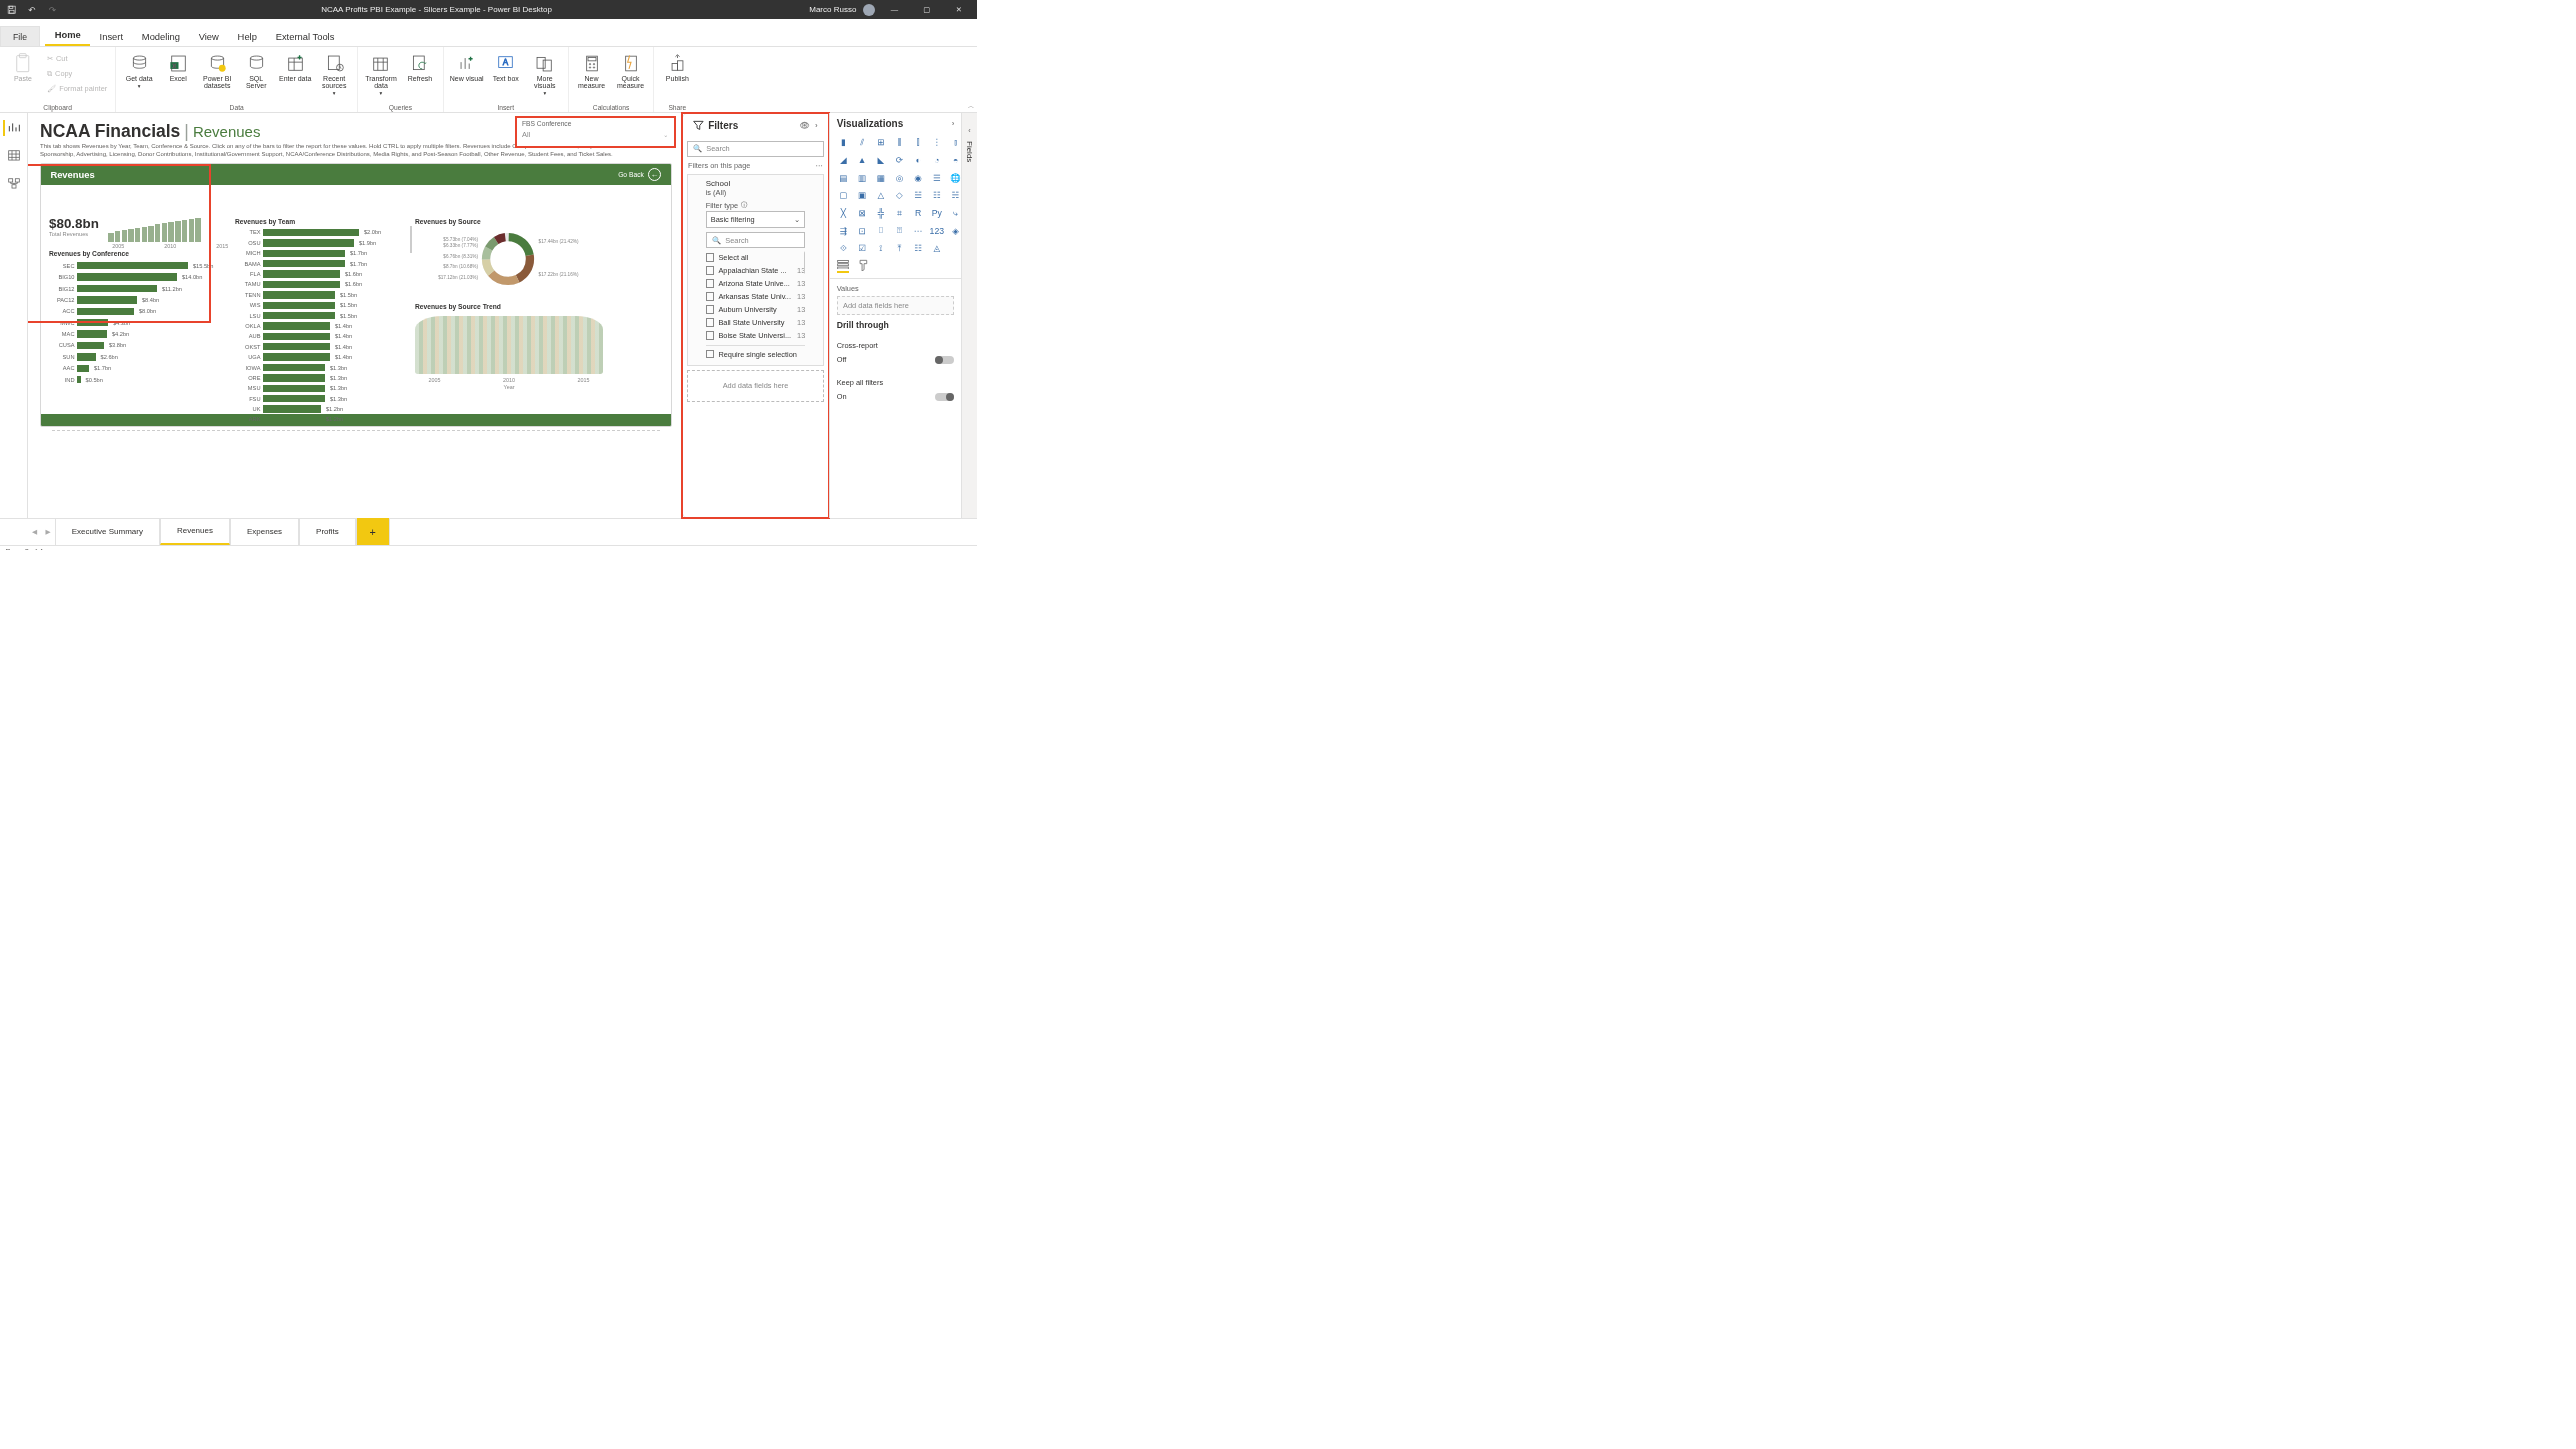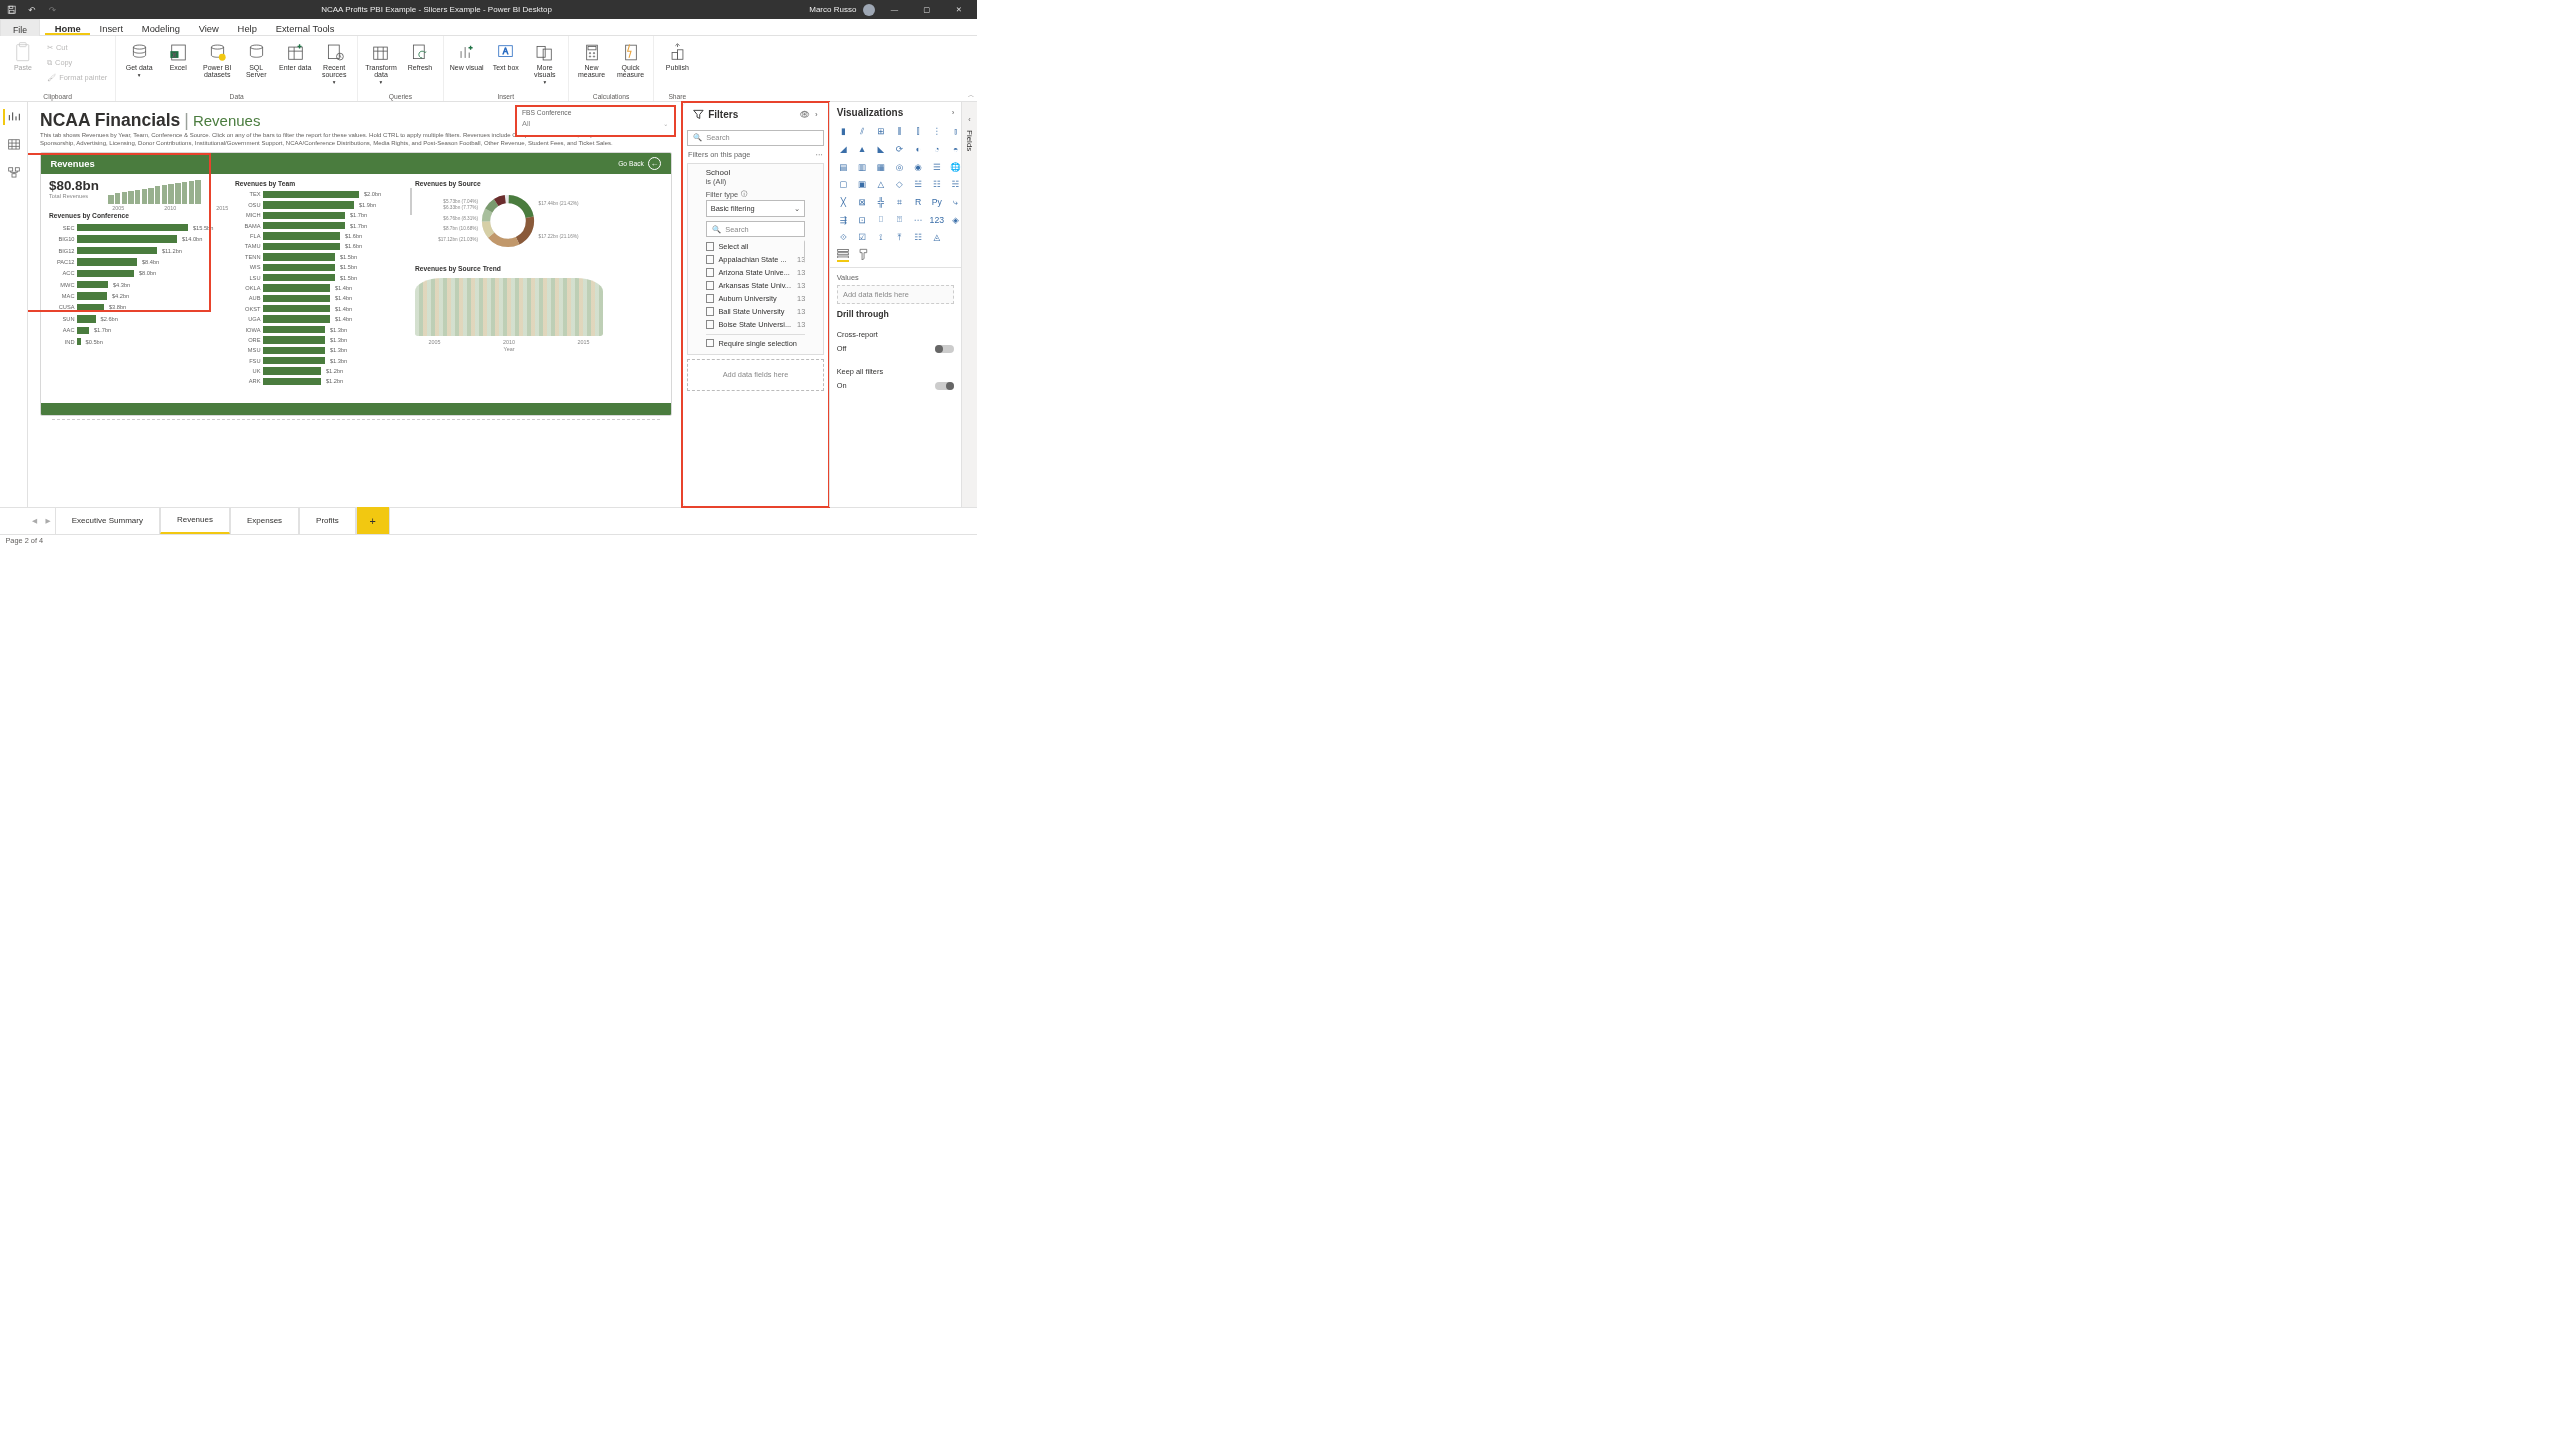--- a/index.html
+++ b/index.html
@@ -20,21 +20,21 @@
   
   .titlebar { height:19px; background:var(--titlebar); color:#eee; display:flex; align-items:center; }
   .titlebar .qat { display:flex; align-items:center; padding:0 4px; gap:5.4px; }
   .qat-btn { width:15px; height:15px; display:flex; align-items:center; justify-content:center; color:#ddd; font-size:8.7px; cursor:default;}
   .titlebar .title { flex:1; text-align:center; font-size:8px; color:#eee; }
   .titlebar .right { display:flex; align-items:center; gap:6.7px; padding-right:5.4px; }
   .avatar { width:12px; height:12px; border-radius:50%; background:#9ea7b4; display:inline-block;}
   .winbtn { width:25.5px; height:19px; display:flex; align-items:center; justify-content:center; color:#ddd; font-size:7.4px;}
 
   
-  .ribbon-tabs { height:17px; display:flex; border-bottom:0.7px solid var(--border); background:#fff; }
+  .ribbon-tabs { height:28px; display:flex; align-items:flex-end; border-bottom:0.7px solid var(--border); background:#fff; }
   .file-tab { width:40px; height:20px; background:#eaeaea; display:flex; align-items:center; justify-content:center; font-size:8.7px; border:0.7px solid var(--border); border-bottom:none; margin-right:5.4px;}
   .tab { padding:4px 9.4px; font-size:9.4px; color:var(--text); cursor:default;}
   .tab.active { border-bottom:2px solid var(--accent); font-weight:600;}
 
   
   .ribbon { height:66px; background:#fff; border-bottom:0.7px solid var(--border); display:flex; position:relative;}
   .group { display:flex; flex-direction:column; padding:1.3px 5.4px 0 5.4px; border-right:0.7px solid #eee;}
   .group-body { flex:1; display:flex; align-items:flex-start; gap:4px; padding-top:2.7px;}
   .group-label { text-align:center; font-size:6.7px; color:var(--text-secondary); padding-bottom:1.3px;}
   .big-btn { display:flex; flex-direction:column; align-items:center; justify-content:flex-start; width:35px; font-size:7px; text-align:center; gap:1.3px; padding-top:1.3px;}
@@ -59,21 +59,21 @@
   .slicer-card { position:absolute; top:2.7px; right:5.4px; width:161px; border:2px solid var(--highlight); background:#fff; padding:2.7px 5.4px 6.7px 5.4px;}
   .slicer-card .lbl { font-size:6.7px; color:#666; margin-bottom:2.7px;}
   .slicer-card .val { font-size:7.4px; color:#888; display:flex; justify-content:space-between; align-items:center;}
 
   
   .rev-card { border:0.7px solid #d8d8d8; border-radius:2px; overflow:hidden; background:#fff; }
   .rev-header { background:var(--green-brand); color:#fff; padding:4px 9.4px; display:flex; align-items:center; justify-content:space-between; font-size:9.4px; font-weight:600;}
   .goback { font-size:6.7px; font-weight:400; display:flex; align-items:center; gap:4px;}
   .goback-circle { width:13.4px; height:13.4px; border:1.3px solid #fff; border-radius:50%; display:flex; align-items:center; justify-content:center; font-size:8px;}
   .rev-body { display:flex; padding:4px 5.4px 4px 8px; gap:4px; height:229px;}
-  .col { display:flex; flex-direction:column; }
+  .col { display:flex; flex-direction:column;margin-top:27px; }
   .col-a { width:182px; }
   .col-b { width:176px; position:relative;}
   .col-c { width:188px; }
   .kpi { font-size:13.4px; font-weight:700;}
   .kpi-lbl { font-size:5.7px; color:#888;}
   .chart-title { font-size:6.7px; font-weight:600; margin:1.3px 0 2.7px 0;}
   .bar-row { display:flex; align-items:center; height:11.4px; font-size:6px; gap:2.7px;}
   .bar-row .lbl { width:25.5px; text-align:right; color:#666; font-size:5.7px;}
   .bar-row .bar { height:7.4px; background:var(--green-brand);}
   .bar-row .val { color:#666; font-size:5.7px; padding-left:2px;}

